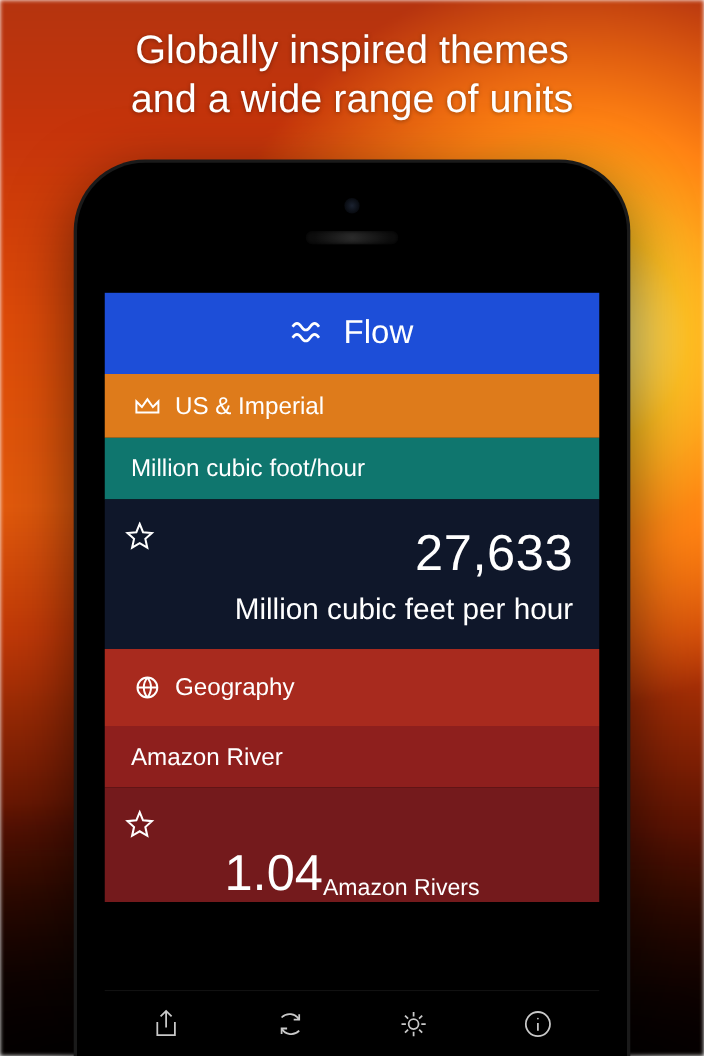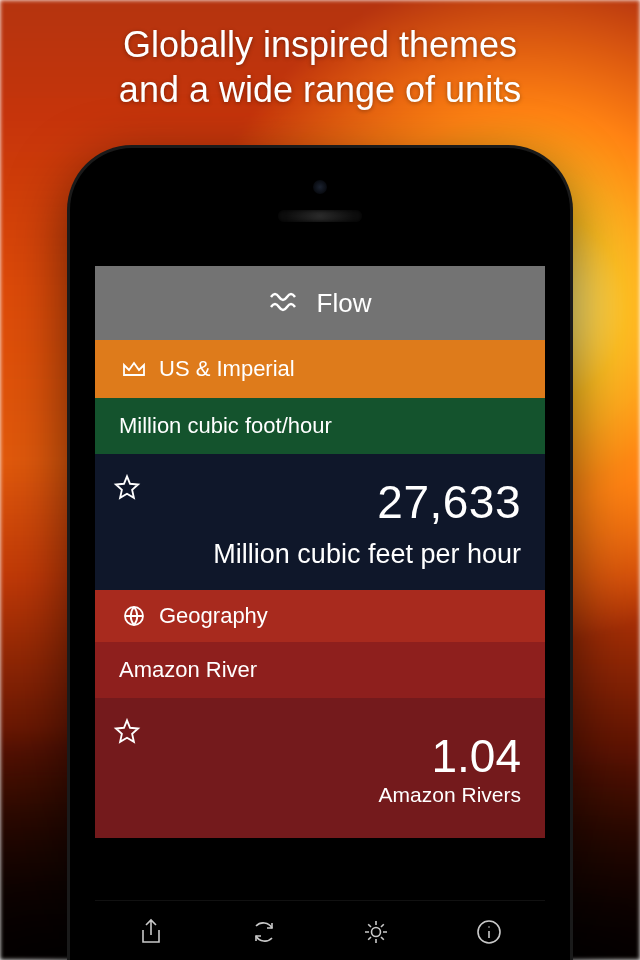--- a/index.html
+++ b/index.html
@@ -56,31 +56,31 @@
     background: #000;
     position: relative;
     overflow: hidden;
   }
 
   
   .row { width: 100%; color: #fff; display:flex; align-items:center; position:relative; }
   .row .icon { width: 50px; display:flex; align-items:center; justify-content:center; }
   .row svg { stroke: #fff; fill: none; }
 
-  .r-title   { height: 74px; background:#737373; justify-content:center; font-size:26px; }
+  .r-title   { height: 74px; background:#1d4ed8; justify-content:center; font-size:30px; }
   .r-title .icon{ width:auto; margin-right:14px; }
   .r-group1  { height: 58px; background:#de7b1b; font-size:22px; padding-left:14px; }
-  .r-unit1   { height: 56px; background:#14532d; font-size:22px; padding-left:24px; }
+  .r-unit1   { height: 56px; background:#0f766e; font-size:22px; padding-left:24px; }
   .r-val1    { height:136px; background:#0f172a; flex-direction:column; align-items:flex-end; justify-content:center; padding:0 24px; }
   .r-val1 .star{ position:absolute; left:18px; top:20px; }
   .r-val1 .num{ font-size:46px; font-weight:300; letter-spacing:0.5px; }
   .r-val1 .lbl{ font-size:27px; margin-top:10px; }
-  .r-group2  { height: 52px; background:#a82a1e; font-size:22px; padding-left:14px; }
+  .r-group2  { height: 70px; background:#a82a1e; font-size:22px; padding-left:14px; }
   .r-unit2   { height: 56px; background:#8e1f1d; font-size:22px; padding-left:24px; }
-  .r-val2    { height:140px; background:#741a1c; flex-direction:column; align-items:flex-end; justify-content:center; padding:0 24px; }
+  .r-val2    { height:104px; background:#741a1c; flex-direction:row; align-items:flex-end; justify-content:center; padding:0 24px; }
   .r-val2 .star{ position:absolute; left:18px; top:20px; }
   .r-val2 .num{ font-size:46px; font-weight:300; }
   .r-val2 .lbl{ font-size:21px; }
 
   .toolbar {
     position:absolute; bottom:0; left:0; right:0; height:66px;
     background:#000; display:flex; justify-content:space-around; align-items:center;
     border-top:1px solid #111;
   }
   .toolbar .btn { width:44px; height:44px; display:flex; align-items:center; justify-content:center; }

